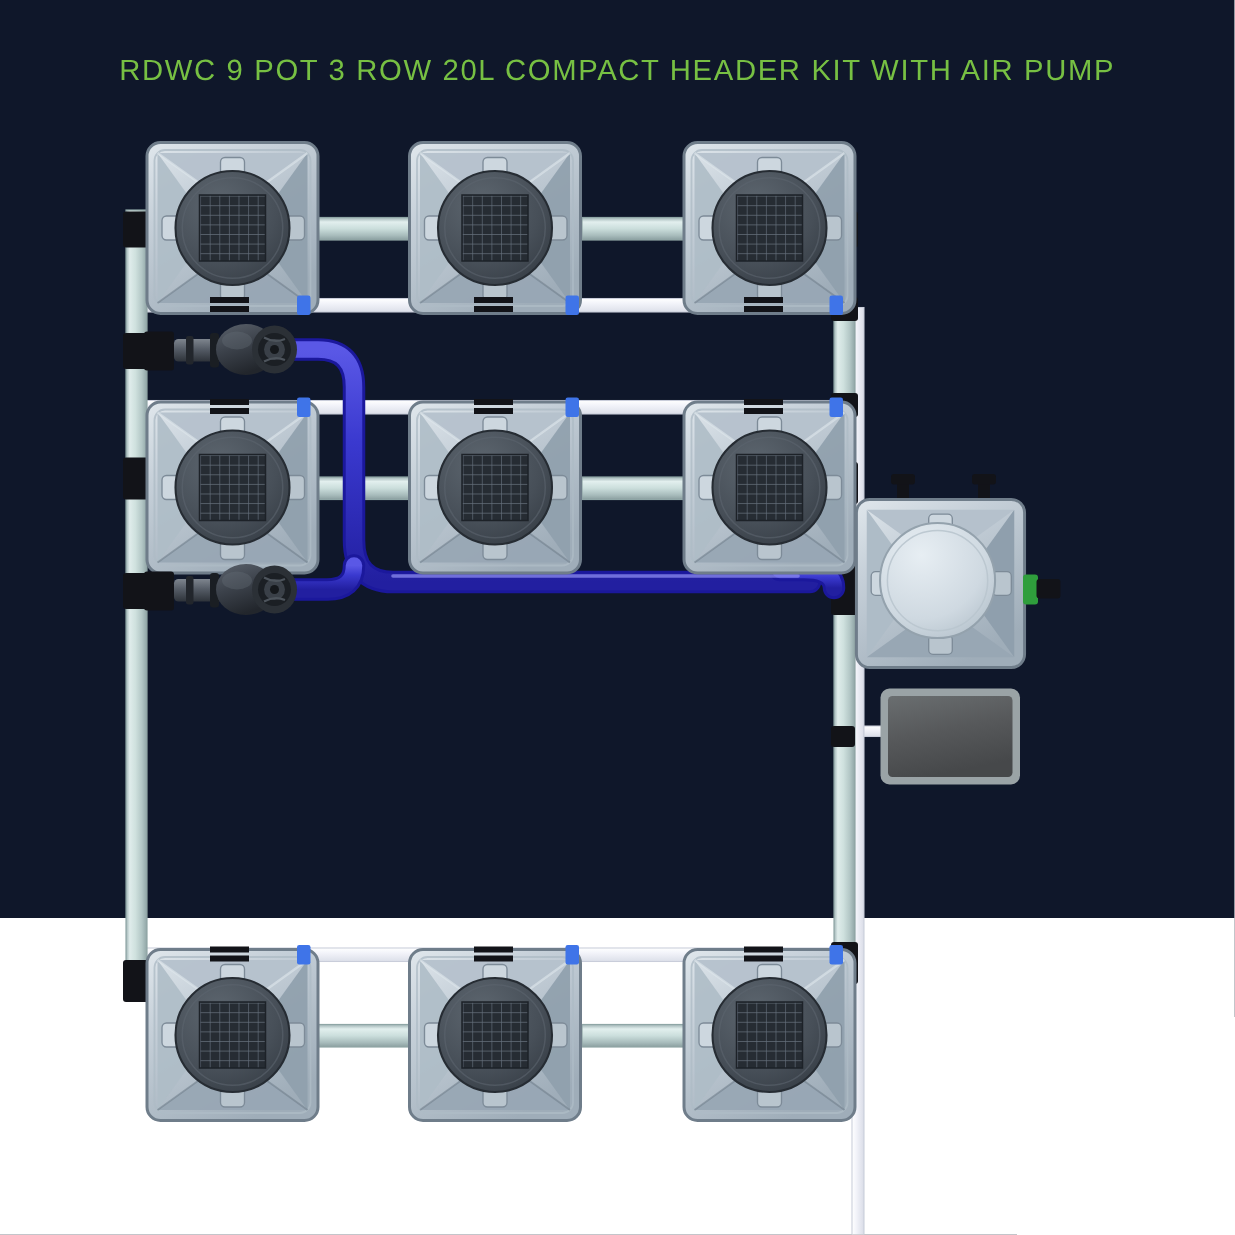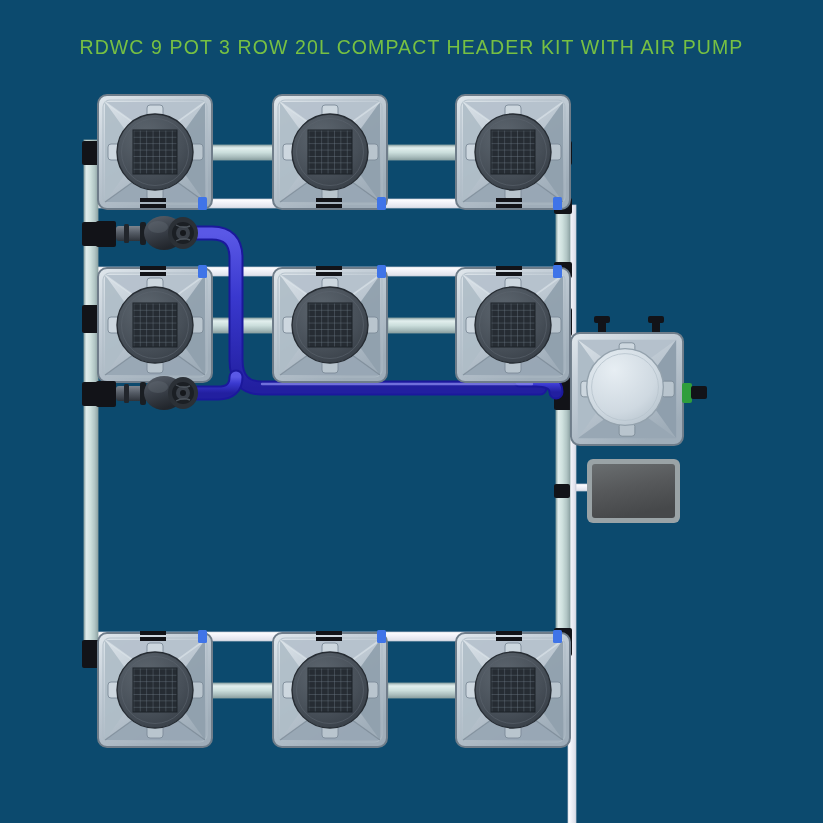--- a/index.html
+++ b/index.html
@@ -1,18 +1,18 @@
 <!DOCTYPE html>
 <html><head>
 <meta charset="utf-8">
 <title>RDWC Kit Diagram</title>
 <style>
   html,body{margin:0;padding:0;background:#ffffff;}
   body{width:823px;height:823px;font-family:"Liberation Sans",sans-serif;overflow:hidden;}
-  #stage{position:relative;width:823px;height:823px;background:#0c4a6e;}
+  #stage{position:relative;width:823px;height:612px;background:#0f172a;}
   #title{
     position:absolute;left:0;top:36px;width:823px;text-align:center;
     font-family:"Liberation Sans",sans-serif;
     font-size:19.5px;font-weight:500;letter-spacing:1.1px;
     color:#77c043;white-space:nowrap;
   }
   #diagram{position:absolute;left:0;top:0;width:823px;height:823px;}
 </style>
 </head>
 <body>

